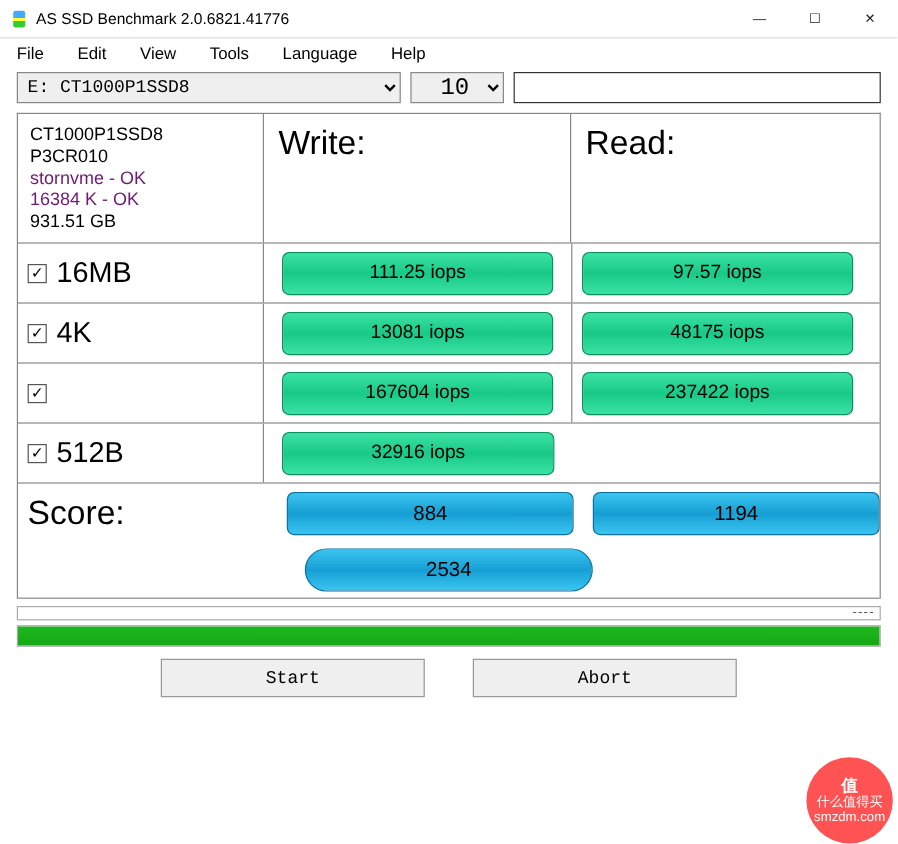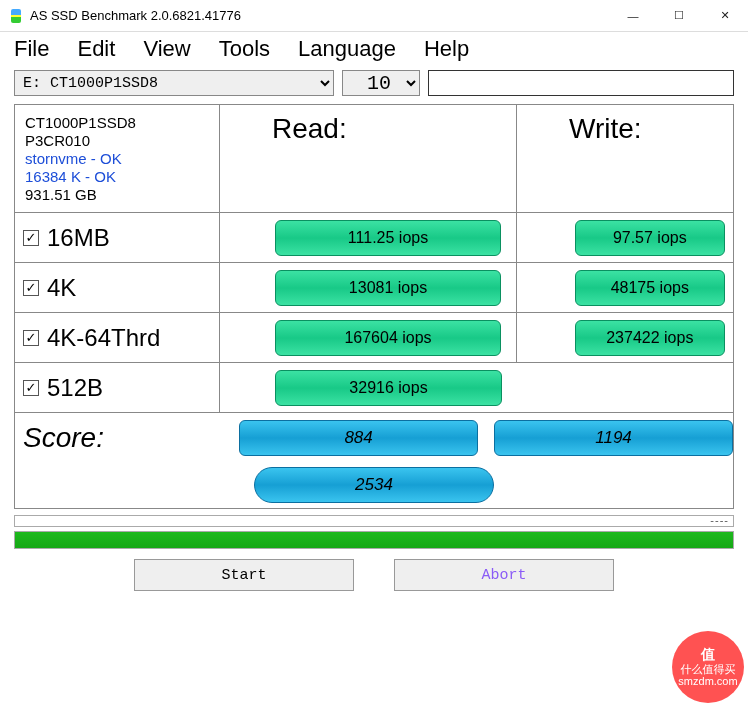--- a/index.html
+++ b/index.html
@@ -38,21 +38,21 @@
     width: 46px; height: 32px;
     display: flex; align-items: center; justify-content: center;
     font-family: "Segoe UI Symbol", sans-serif;
     font-size: 11px;
     color: #222;
   }
   .menubar {
     display: flex;
     gap: 28px;
     padding: 4px 14px 6px 14px;
-    font-size: 22px;
+    font-size: 14px;
   }
   .menubar span { cursor: default; }
   .selectors {
     display: flex;
     gap: 8px;
     padding: 2px 14px 8px 14px;
     align-items: flex-start;
   }
   .drive-select {
     width: 320px;
@@ -77,71 +77,70 @@
   }
   .grid {
     margin: 0 14px;
     border: 1px solid #888;
     border-bottom: none;
   }
   .row {
     display: flex;
     border-bottom: 1px solid #888;
     min-height: 50px;
-    gap: 40px;
   }
   .cell {
     border-right: 1px solid #888;
     display: flex;
     align-items: center;
     padding: 0 8px;
     font-size: 24px;
   }
   .cell:last-child { border-right: none; }
   .col-label { width: 205px; }
   .col-read  { width: 257px; justify-content: center; position: relative; }
-  .col-write { flex: 1; justify-content: flex-end; position: relative; }
+  .col-write { flex: 1; justify-content: flex-start; position: relative; }
   .header-row { min-height: 108px; align-items: stretch; }
   .header-row .col-label {
     font-size: 15px;
     flex-direction: column;
     align-items: flex-start;
     justify-content: center;
     line-height: 1.2;
     padding: 6px 10px;
   }
   .header-row .col-read, .header-row .col-write {
     font-size: 28px;
     justify-content: flex-start;
     align-items: flex-start;
     padding-top: 8px;
     padding-left: 12px;
   }
-  .info-green { color: #1d4ed8; }
+  .info-green { color: #701a75; }
   .checkbox {
     display: inline-block;
     width: 16px; height: 16px;
     border: 1px solid #555;
     margin-right: 8px;
     text-align: center;
     font-size: 13px;
     line-height: 14px;
   }
   .result-bar {
     background: linear-gradient(to bottom, #3be2a3, #18c987, #3be2a3);
     border-radius: 6px;
     border: 1px solid #0a9060;
     width: 94%;
     height: 36px;
     display: flex;
     align-items: center;
     justify-content: center;
     font-size: 16px;
   }
-  .score-row { min-height: 96px; flex-direction: column; border-bottom: 1px solid #888; font-style: italic;}
+  .score-row { min-height: 96px; flex-direction: column; border-bottom: 1px solid #888;}
   .score-top { display: flex; height: 50px; align-items: center;}
   .score-label { width: 205px; padding-left: 8px; font-size: 28px; }
   .score-bar {
     background: linear-gradient(to bottom, #3ac4ef, #169fd4, #3ac4ef);
     border: 1px solid #0b6fa0;
     border-radius: 6px;
     height: 36px;
     display: flex; align-items: center; justify-content: center;
     font-size: 17px;
   }
@@ -179,21 +178,21 @@
   }
   .btn {
     width: 220px;
     height: 32px;
     border: 1px solid #999;
     background: #efefef;
     font-family: "Courier New", monospace;
     font-size: 15px;
     display: flex; align-items: center; justify-content: center;
   }
-  .btn.disabled { color: #8b5cf6; }
+  .btn.disabled { color: #000000; }
   .watermark {
     position: absolute;
     right: 4px; bottom: 0;
     width: 90px; height: 90px;
     opacity: 0.9;
   }
   .watermark .circ {
     position: absolute;
     width: 72px; height: 72px;
     right: 0; bottom: 0;
@@ -242,22 +241,22 @@
 <div class="grid">
 
   <div class="row header-row">
     <div class="cell col-label">
       <span>CT1000P1SSD8</span>
       <span>P3CR010</span>
       <span class="info-green">stornvme - OK</span>
       <span class="info-green">16384 K - OK</span>
       <span>931.51 GB</span>
     </div>
+    <div class="cell col-write">Write:</div>
     <div class="cell col-read">Read:</div>
-    <div class="cell col-write">Write:</div>
   </div>
 
   <div class="row">
     <div class="cell col-label">
       <span class="checkbox">✓</span>
       <span>16MB</span>
     </div>
     <div class="cell col-read">
         <div class="result-bar">111.25 iops</div>
       </div>
@@ -275,21 +274,20 @@
         <div class="result-bar">13081 iops</div>
       </div>
     <div class="cell col-write">
         <div class="result-bar">48175 iops</div>
       </div>
   </div>
 
   <div class="row">
     <div class="cell col-label">
       <span class="checkbox">✓</span>
-      <span>4K-64Thrd</span>
     </div>
     <div class="cell col-read">
         <div class="result-bar">167604 iops</div>
       </div>
     <div class="cell col-write">
         <div class="result-bar">237422 iops</div>
       </div>
   </div>
 
   <div class="row">

